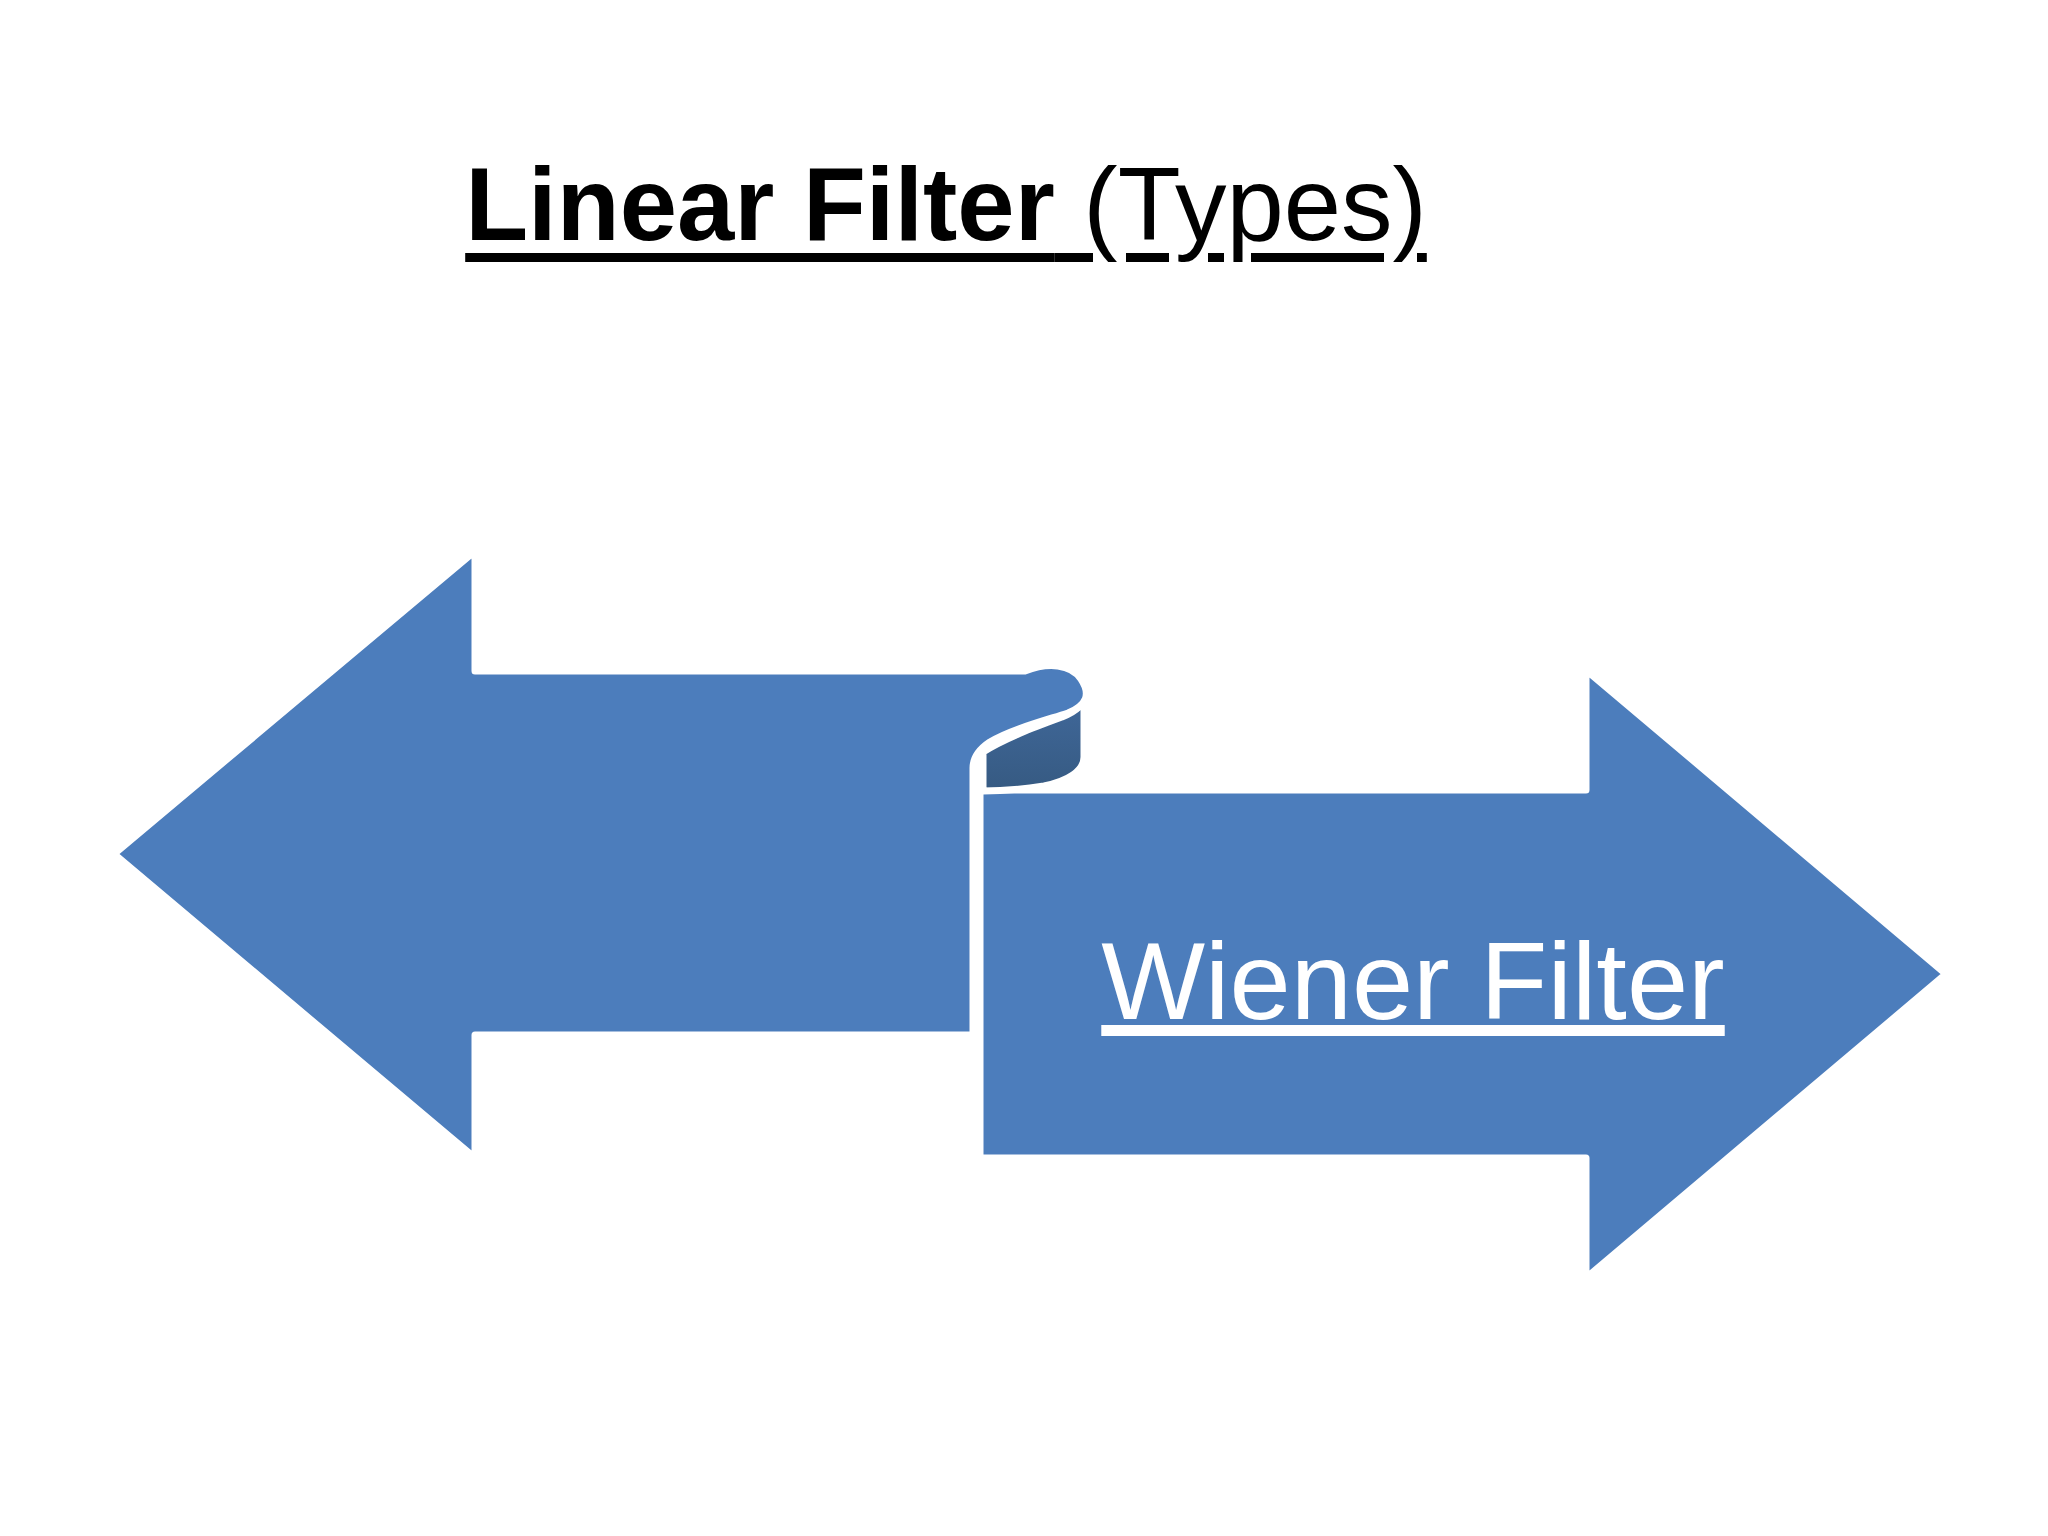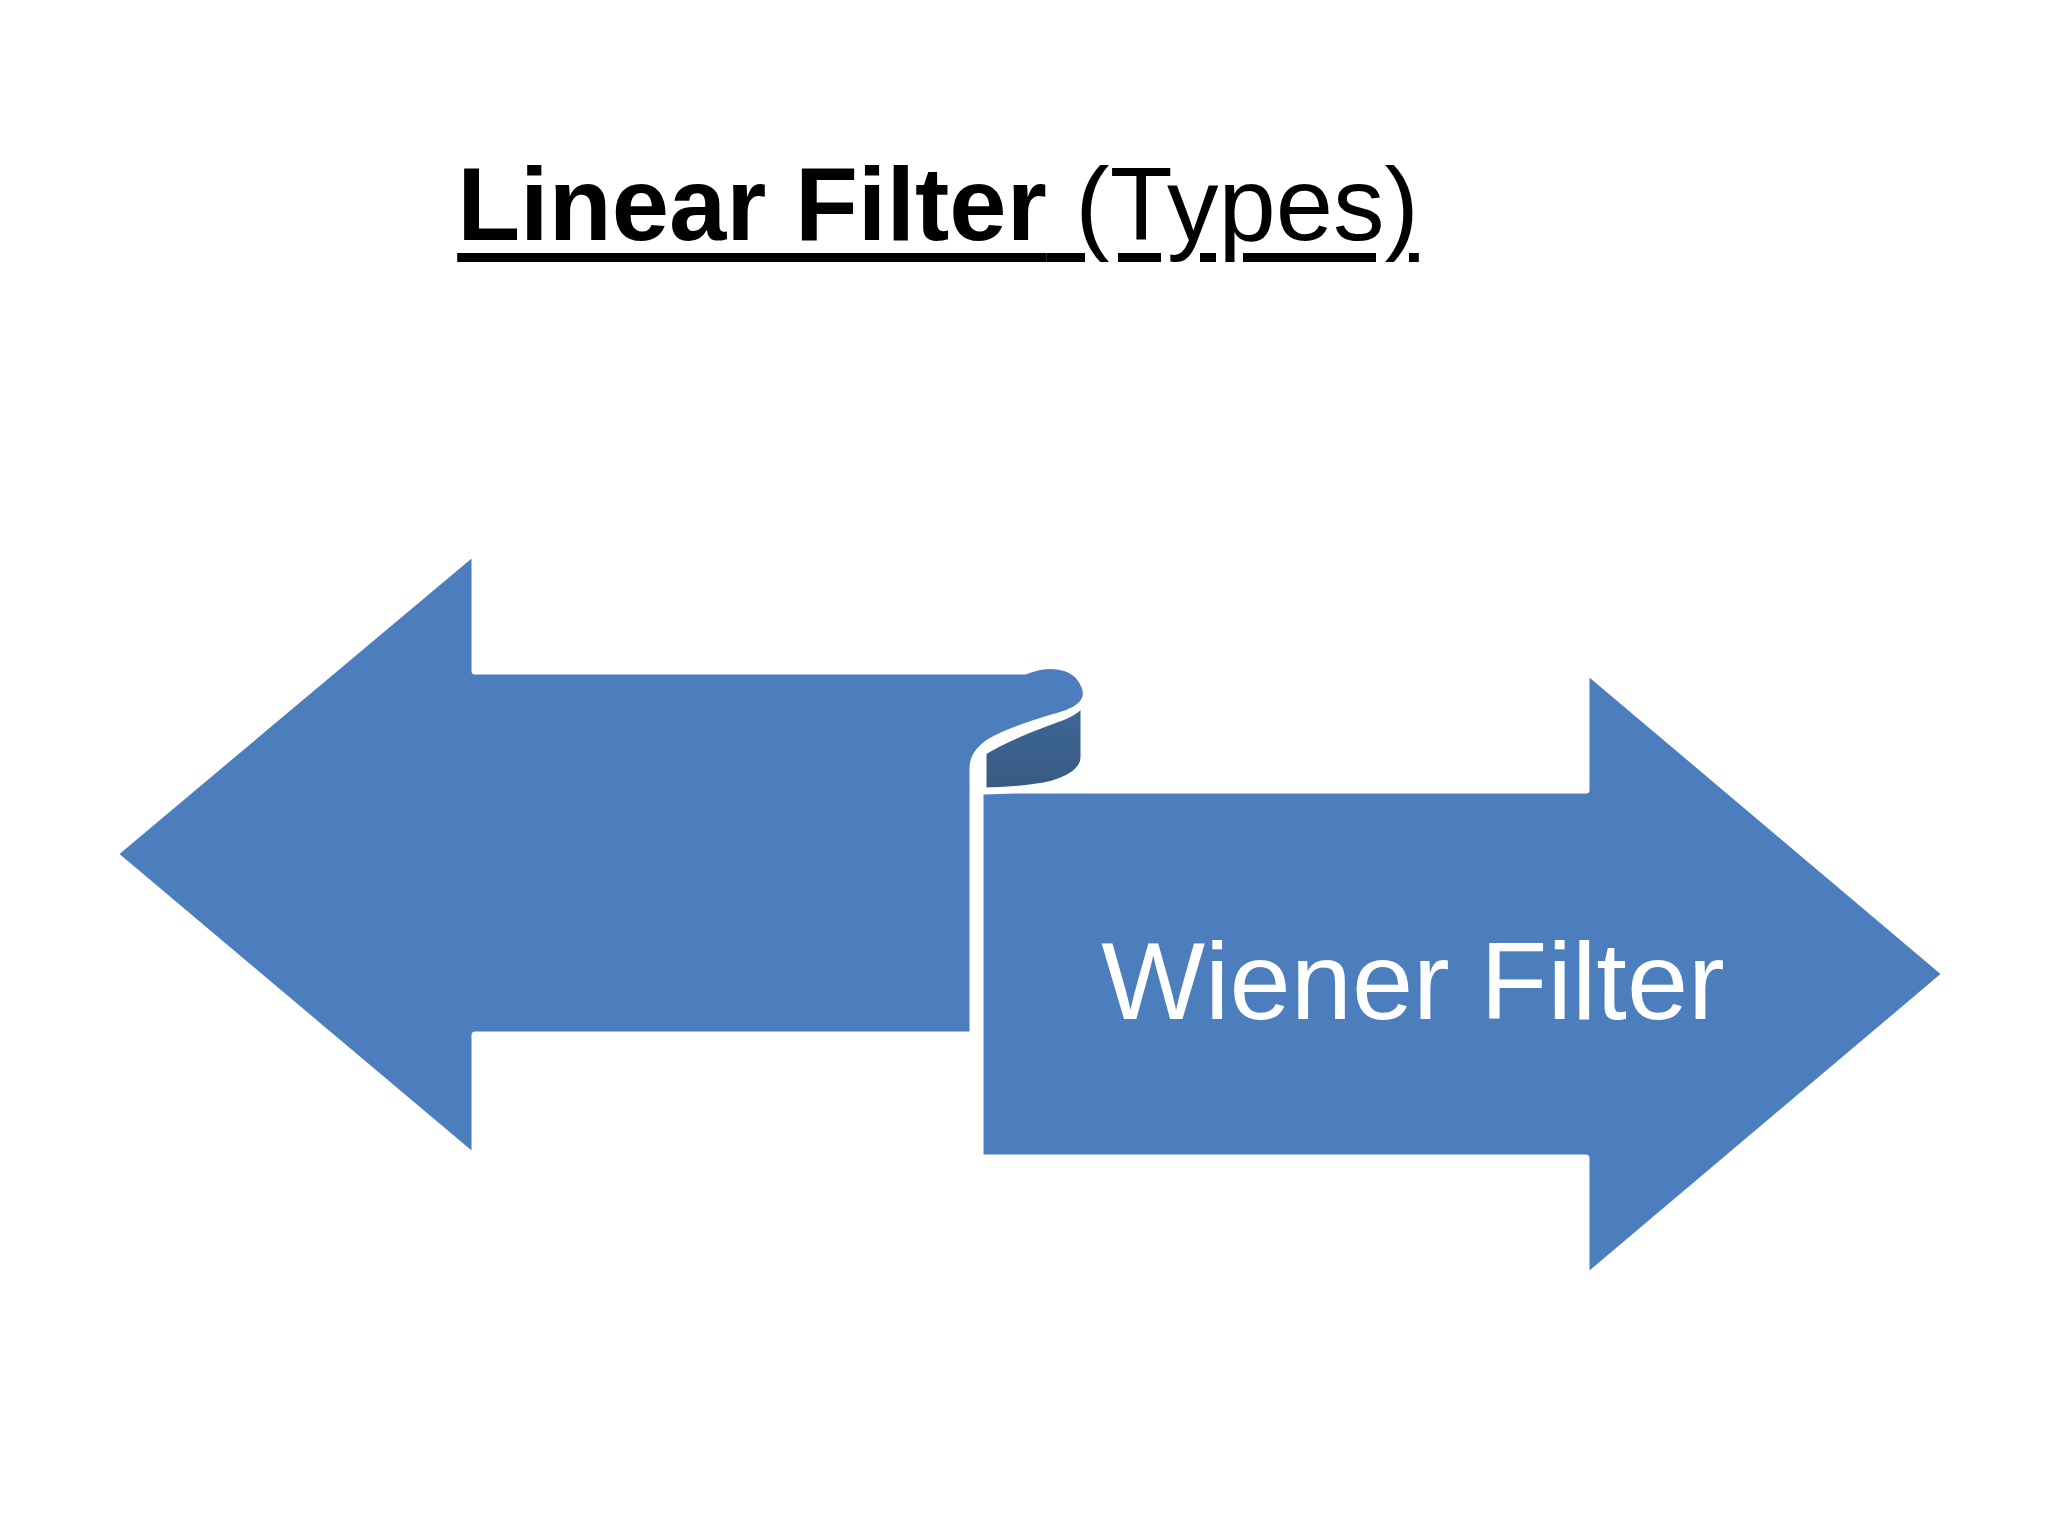--- a/index.html
+++ b/index.html
@@ -15,21 +15,21 @@
     font-family: "Liberation Sans", "DejaVu Sans", sans-serif;
   }
   .slide {
     position: absolute;
     left: 0; top: 0;
     width: 2048px;
     height: 1536px;
   }
   .slide-title {
     position: absolute;
-    left: 0;
+    left: 8px;
     top: 153px;
     width: 1876px;
     margin: 0;
     text-align: center;
     font-size: 103px;
     line-height: 1;
     font-weight: 400;
     color: #000000;
     text-decoration: underline;
     text-decoration-thickness: 9px;
@@ -56,20 +56,21 @@
   }
   .label-left {
     left: 350px;
     top: 688px;
     width: 600px;
   }
   .label-right {
     left: 1013px;
     top: 901px;
     width: 800px;
+    text-decoration: underline;
   }
 </style>
 </head>
 <body>
 
 <div class="slide">
 
   <h1 class="slide-title"><span class="title-main">Linear Filter</span><span class="title-suffix"> (Types)</span></h1>
 
   <svg class="diagram-svg" viewBox="0 0 2048 1536">

